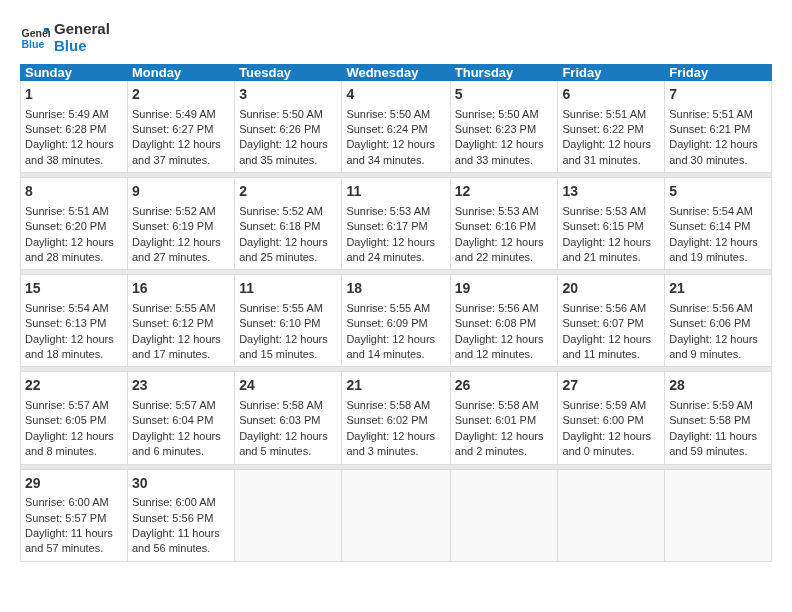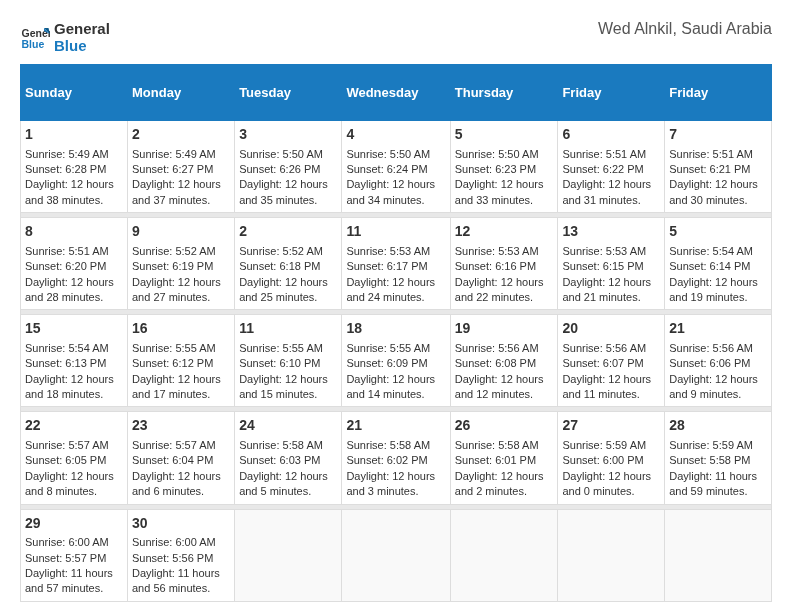--- a/index.html
+++ b/index.html
@@ -40,21 +40,21 @@
     .calendar {
       width: 100%;
       border-collapse: collapse;
       font-size: 11px;
     }
     .calendar thead tr {
       background-color: #1a7abf;
       color: white;
     }
     .calendar thead th {
-      padding: 20px 4px;
+      padding: 0 4px;
       text-align: left;
       font-size: 13px;
       font-weight: bold;
       border: 1px solid #1a7abf;
     }
     .calendar tbody tr {
       border-bottom: 1px solid #ccc;
     }
     .calendar tbody td {
       vertical-align: top;
@@ -89,21 +89,20 @@
       <text x="2" y="34" font-size="14" font-weight="bold" fill="#1a7abf">Blue</text>
       <polygon points="32,8 40,16 32,12" fill="#1a7abf"></polygon>
       <polygon points="32,8 40,16 38,8" fill="#0d5a8a"></polygon>
     </svg>
     <div>
       <div style="font-size:15px;font-weight:bold;color:#333;">General</div>
       <div style="font-size:15px;font-weight:bold;color:#1a7abf;">Blue</div>
     </div>
   </div>
   <div class="title-area">
-    <div class="subtitle">Wed Alnkil, Saudi Arabia</div>
   </div>
 </div>
 
 <table class="calendar">
   <thead>
     <tr>
       <th>Sunday</th>
       <th>Monday</th>
       <th>Tuesday</th>
       <th>Wednesday</th>

